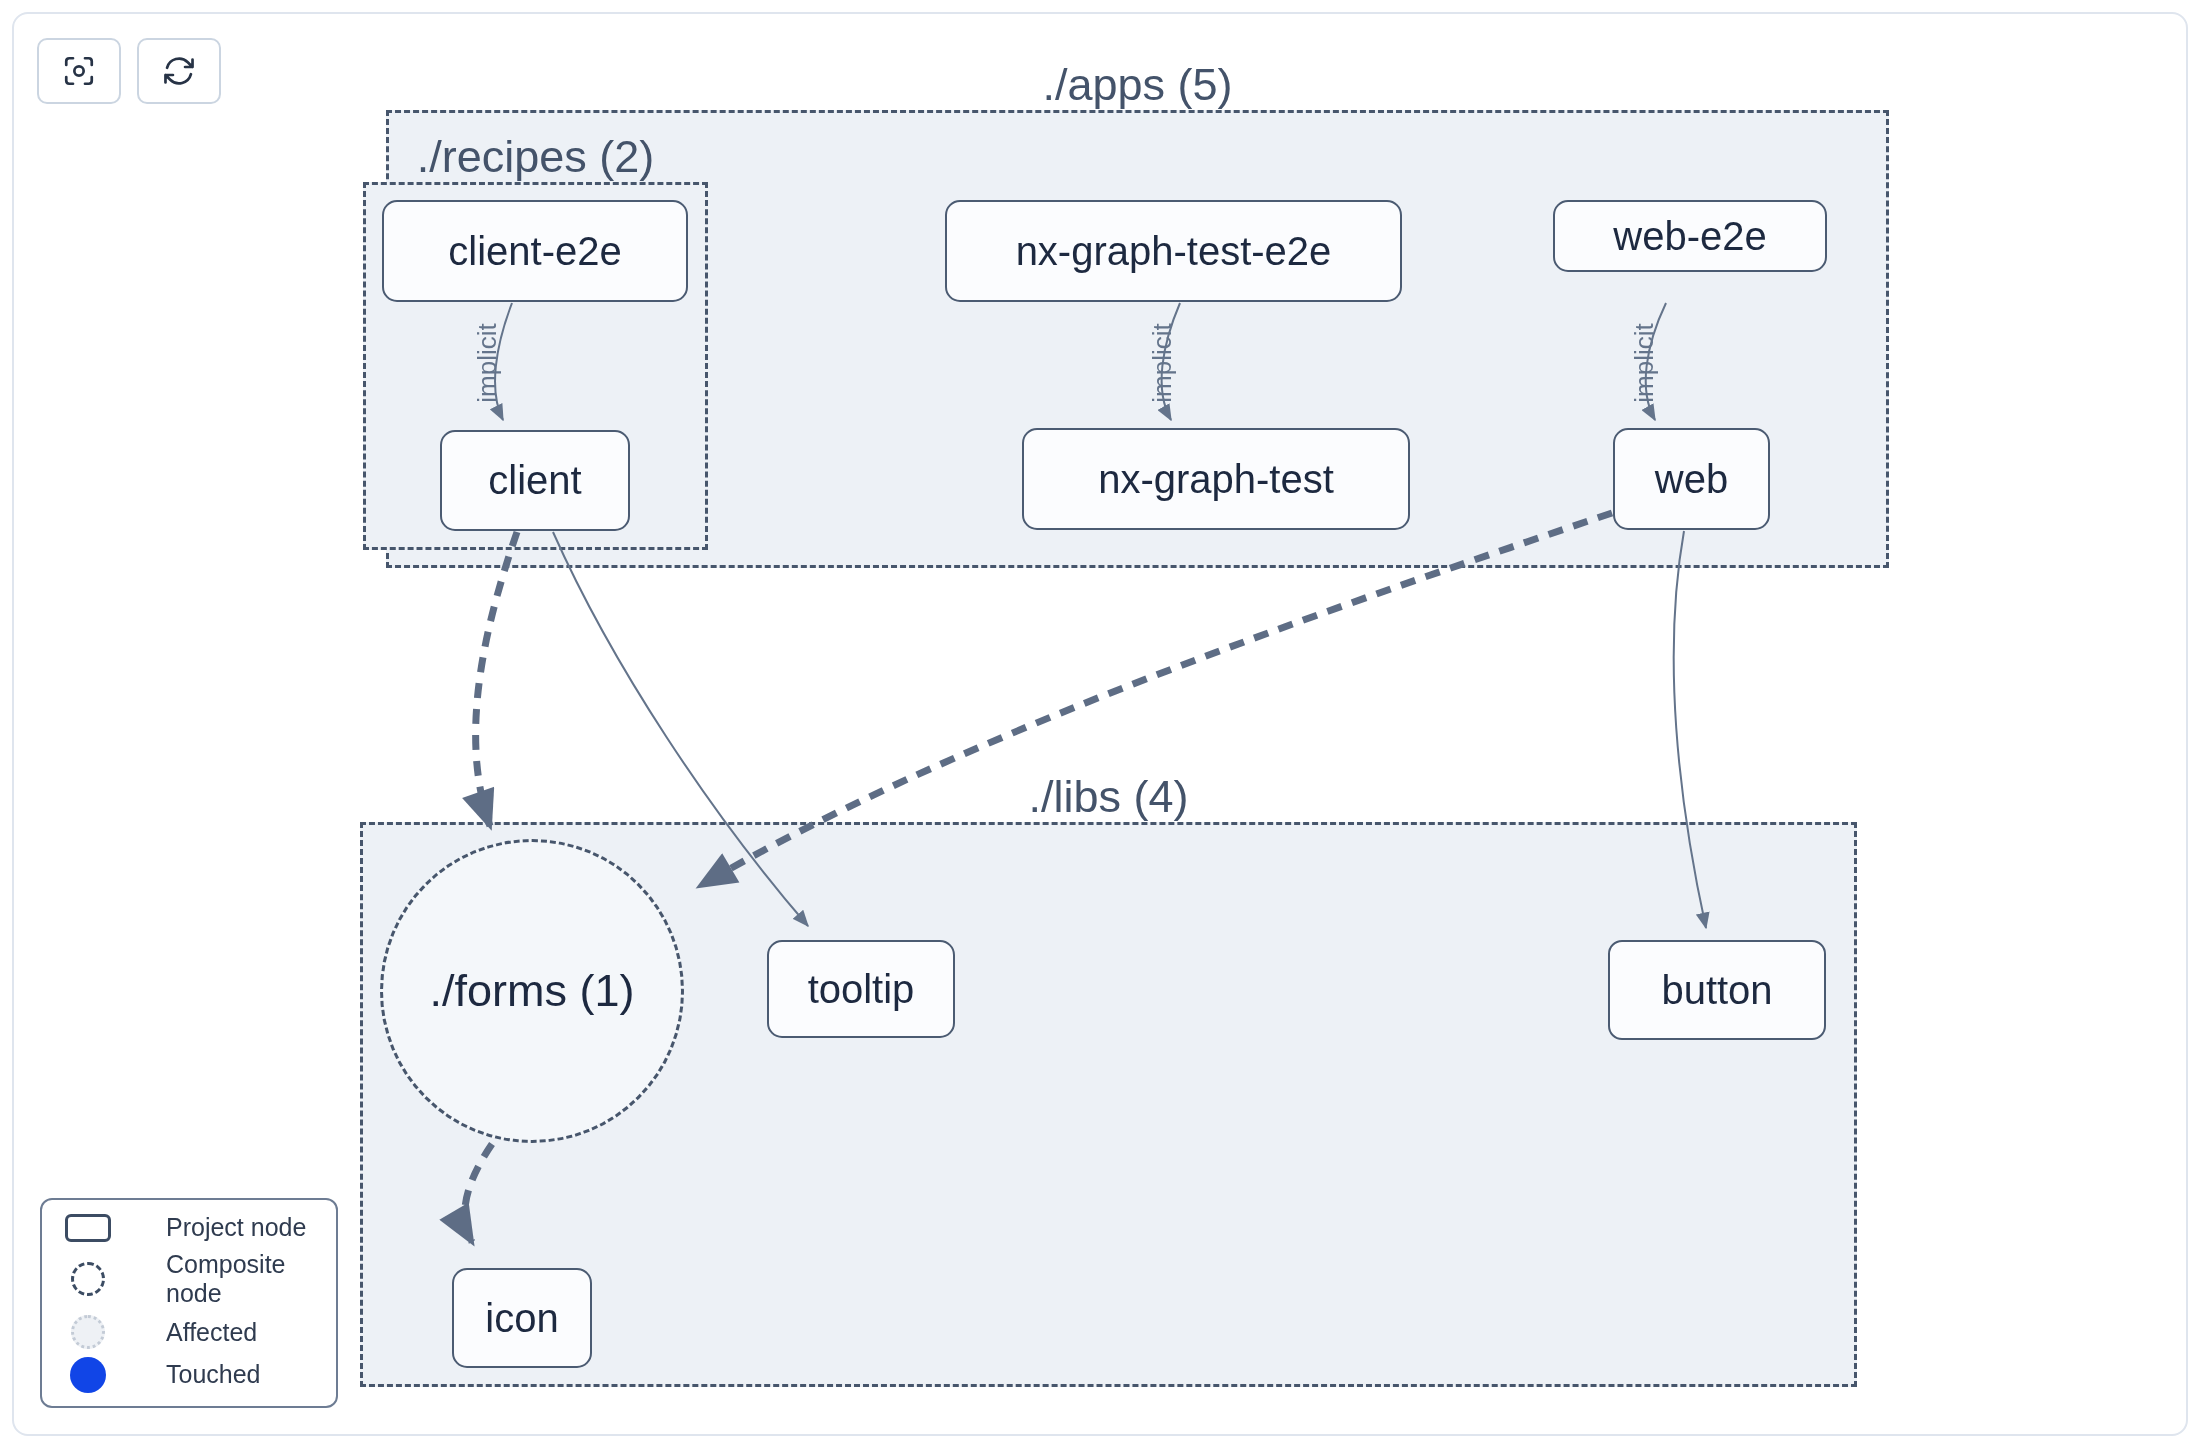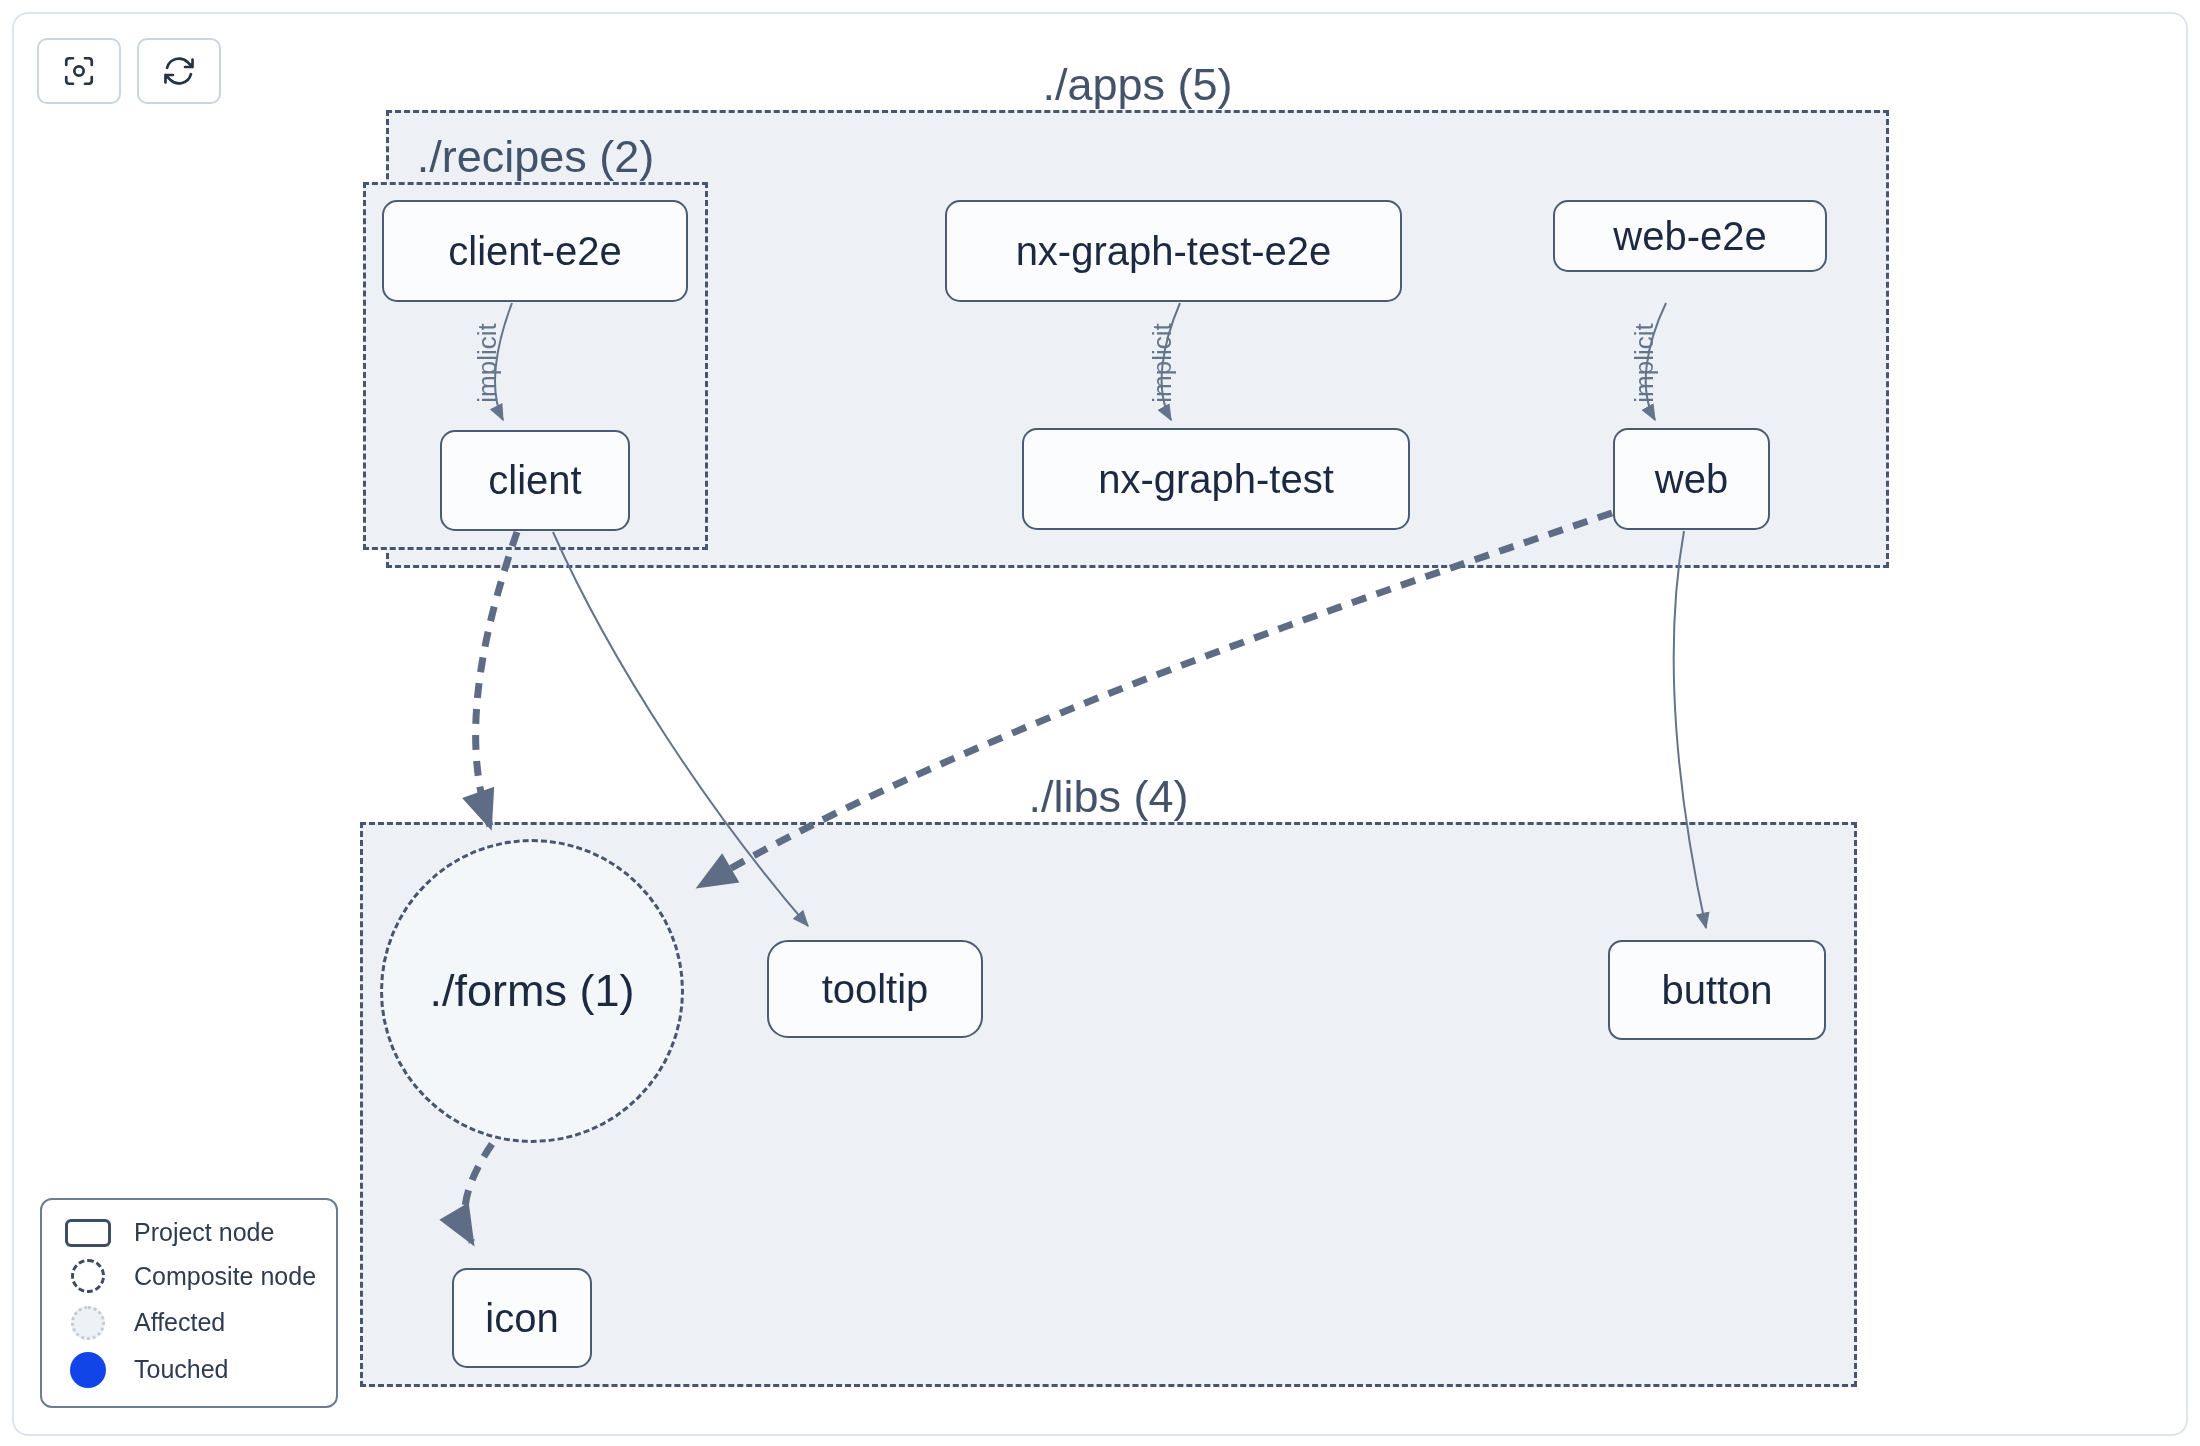--- a/index.html
+++ b/index.html
@@ -32,21 +32,21 @@
   
   .edge-label{position:absolute;font-size:26px;color:#64748b;white-space:nowrap;
               transform:translate(-50%,-50%) rotate(-90deg);}
 
   svg.edges{position:absolute;left:0;top:0;width:2200px;height:1446px;pointer-events:none;}
 
   
   .legend{position:absolute;left:40px;top:1198px;width:298px;height:210px;background:#ffffff;
           border:2px solid #6d7c93;border-radius:12px;box-sizing:border-box;
           display:flex;flex-direction:column;justify-content:space-evenly;padding:6px 0;}
-  .legend-row{display:flex;align-items:center;}
+  .legend-row{display:flex;align-items:center;gap:32px;}
   .legend-ic{width:92px;display:flex;align-items:center;justify-content:center;flex:0 0 92px;}
   .legend-text{font-size:25px;color:#2f3b4f;}
   .ic-project{width:46px;height:28px;border:3px solid #3c4c63;border-radius:6px;box-sizing:border-box;}
   .ic-composite{width:34px;height:34px;border:3px dashed #3c4c63;border-radius:50%;box-sizing:border-box;}
   .ic-affected{width:34px;height:34px;border:3px dotted #c3cbd6;border-radius:50%;
                background:#eef1f5;box-sizing:border-box;}
   .ic-touched{width:36px;height:36px;border-radius:50%;background:#1145e7;}
 </style>
 </head>
 <body>
@@ -86,21 +86,21 @@
     <path d="M 1612 513 C 1280 625 940 745 700 886" stroke="#5e6d85" stroke-width="7" stroke-dasharray="15 11" fill="none" marker-end="url(#arrow-b)"></path>
     <path d="M 492 1144 C 464 1185 458 1218 472 1242" stroke="#5e6d85" stroke-width="7" stroke-dasharray="15 11" fill="none" marker-end="url(#arrow-b)"></path>
   </svg>
 
   <div class="node" style="left:382px;top:200px;width:306px;height:102px;">client-e2e</div>
   <div class="node" style="left:945px;top:200px;width:457px;height:102px;">nx-graph-test-e2e</div>
   <div class="node" style="left:1553px;top:200px;width:274px;height:72px;">web-e2e</div>
   <div class="node" style="left:440px;top:430px;width:190px;height:101px;">client</div>
   <div class="node" style="left:1613px;top:428px;width:157px;height:102px;">web</div>
   <div class="node" style="left:1022px;top:428px;width:388px;height:102px;">nx-graph-test</div>
-  <div class="node" style="left:767px;top:940px;width:216px;height:98px;border-radius:21px;">tooltip</div>
+  <div class="node" style="left:767px;top:940px;width:188px;height:98px;">tooltip</div>
   <div class="node" style="left:1608px;top:940px;width:218px;height:100px;border-radius:14px;">button</div>
   <div class="node" style="left:452px;top:1268px;width:140px;height:100px;">icon</div>
 
   <span class="edge-label" style="left:487px;top:363px;">implicit</span>
   <span class="edge-label" style="left:1162px;top:363px;">implicit</span>
   <span class="edge-label" style="left:1644px;top:363px;">implicit</span>
 
   <div class="toolbar">
     <div class="tool-btn">
       <svg viewBox="0 0 24 24">

